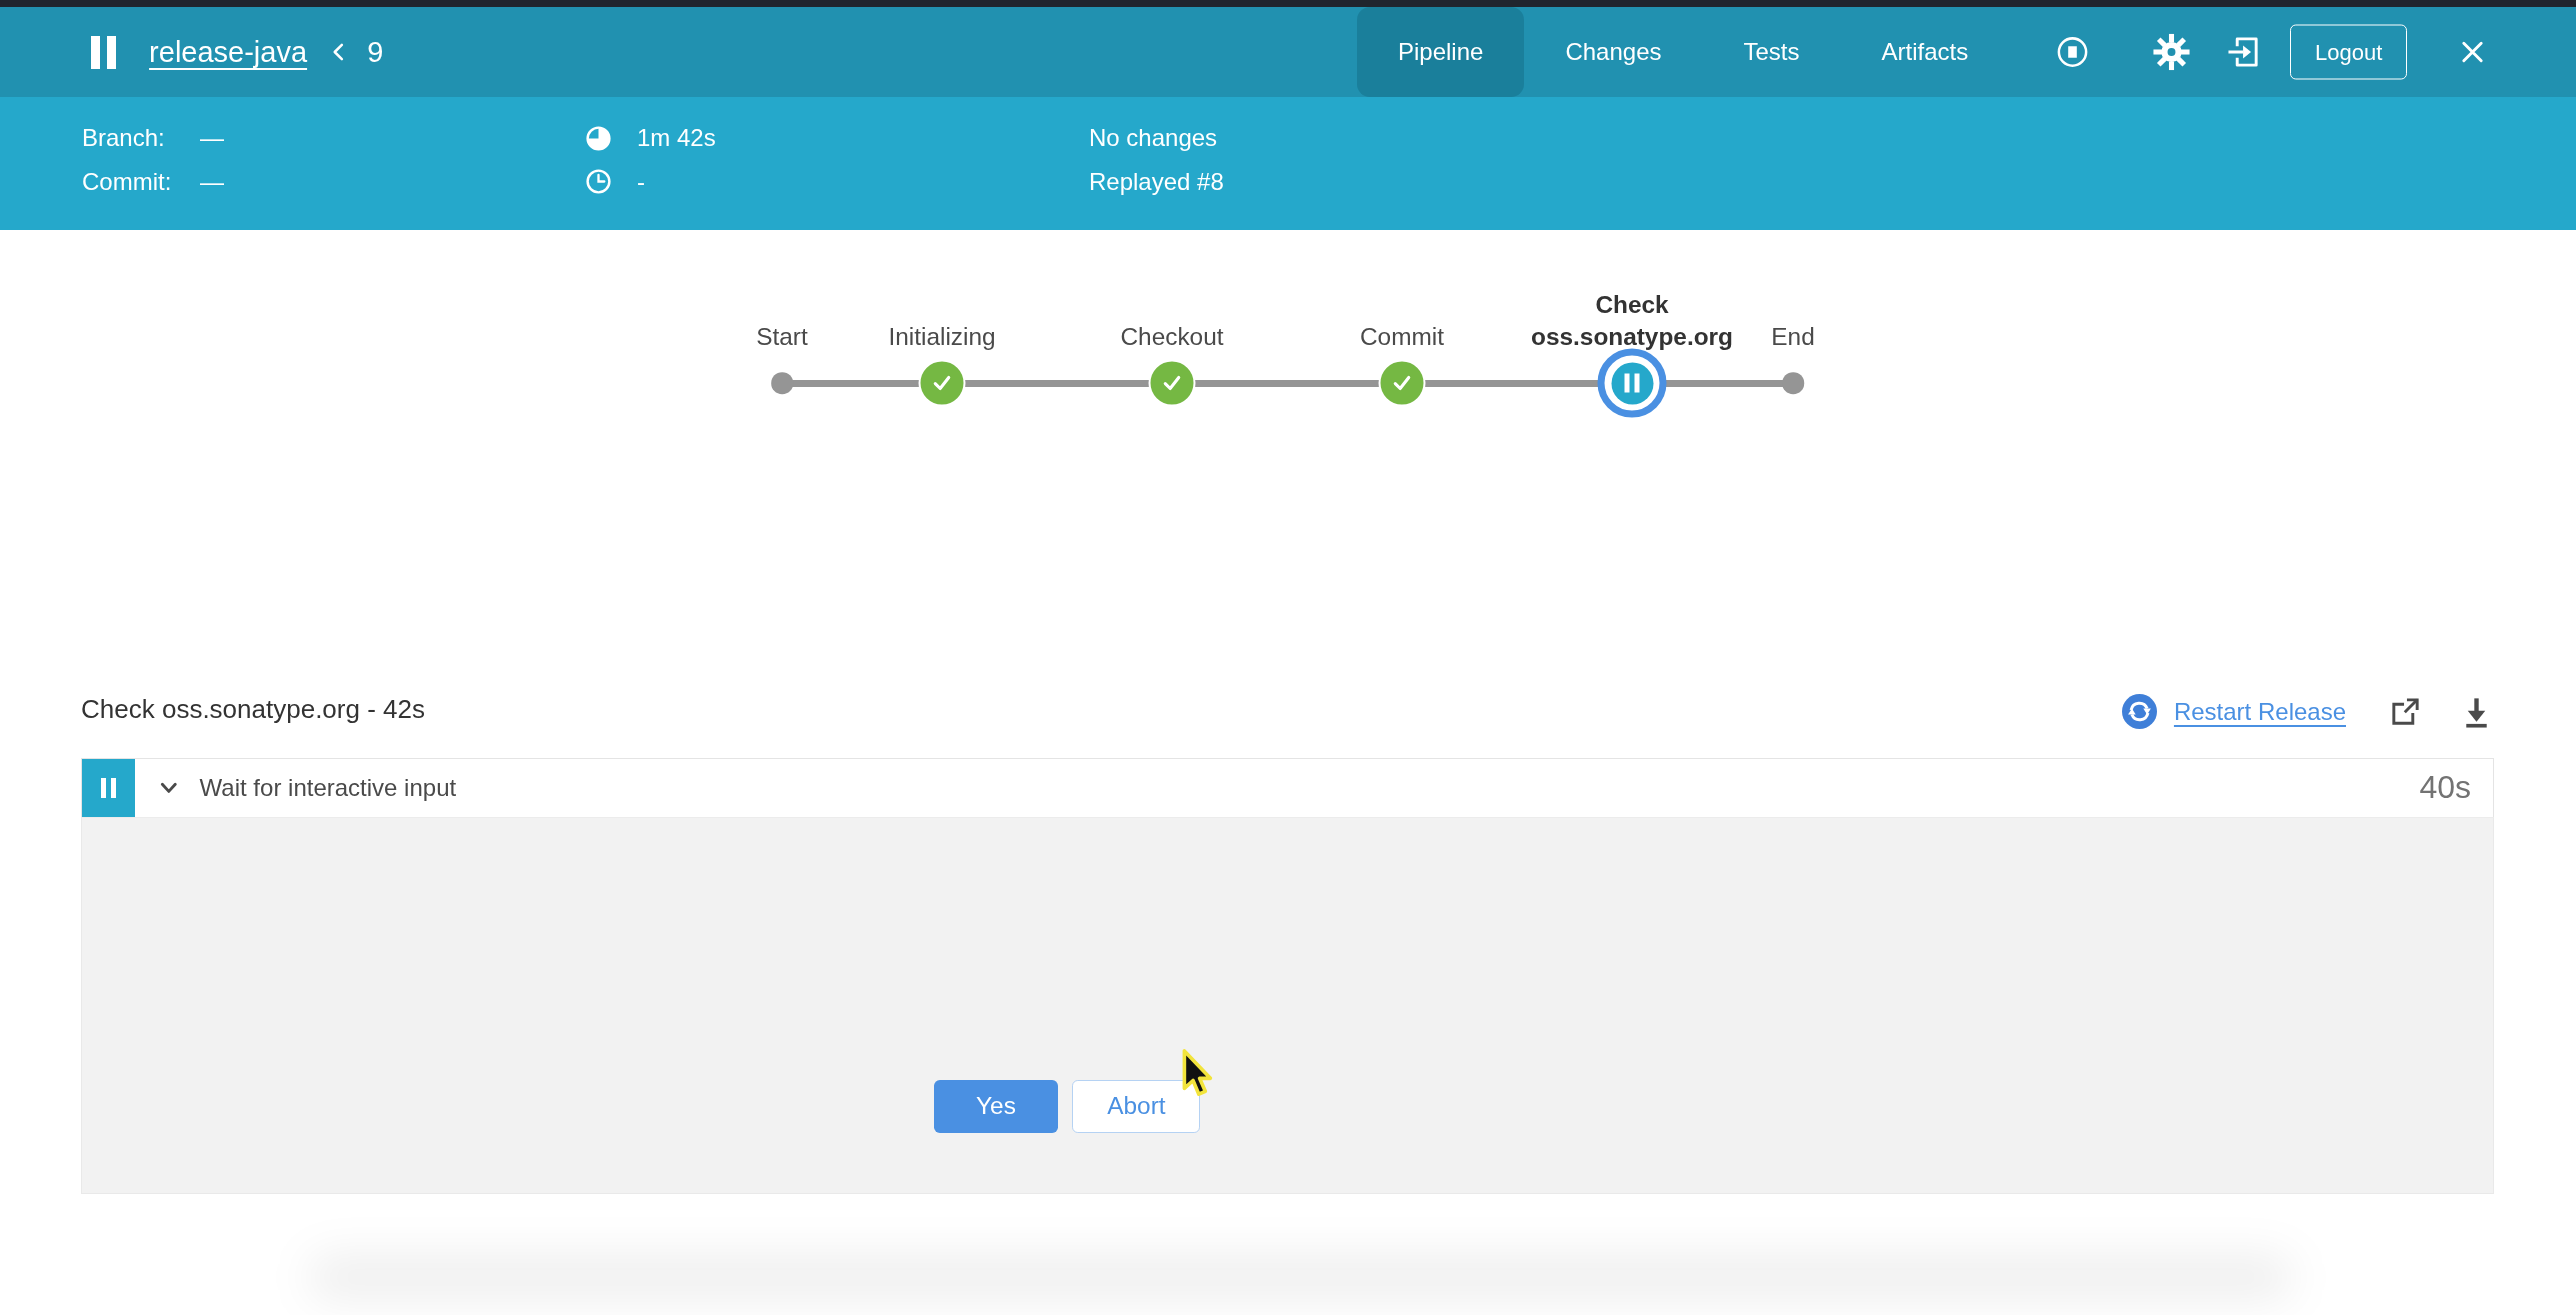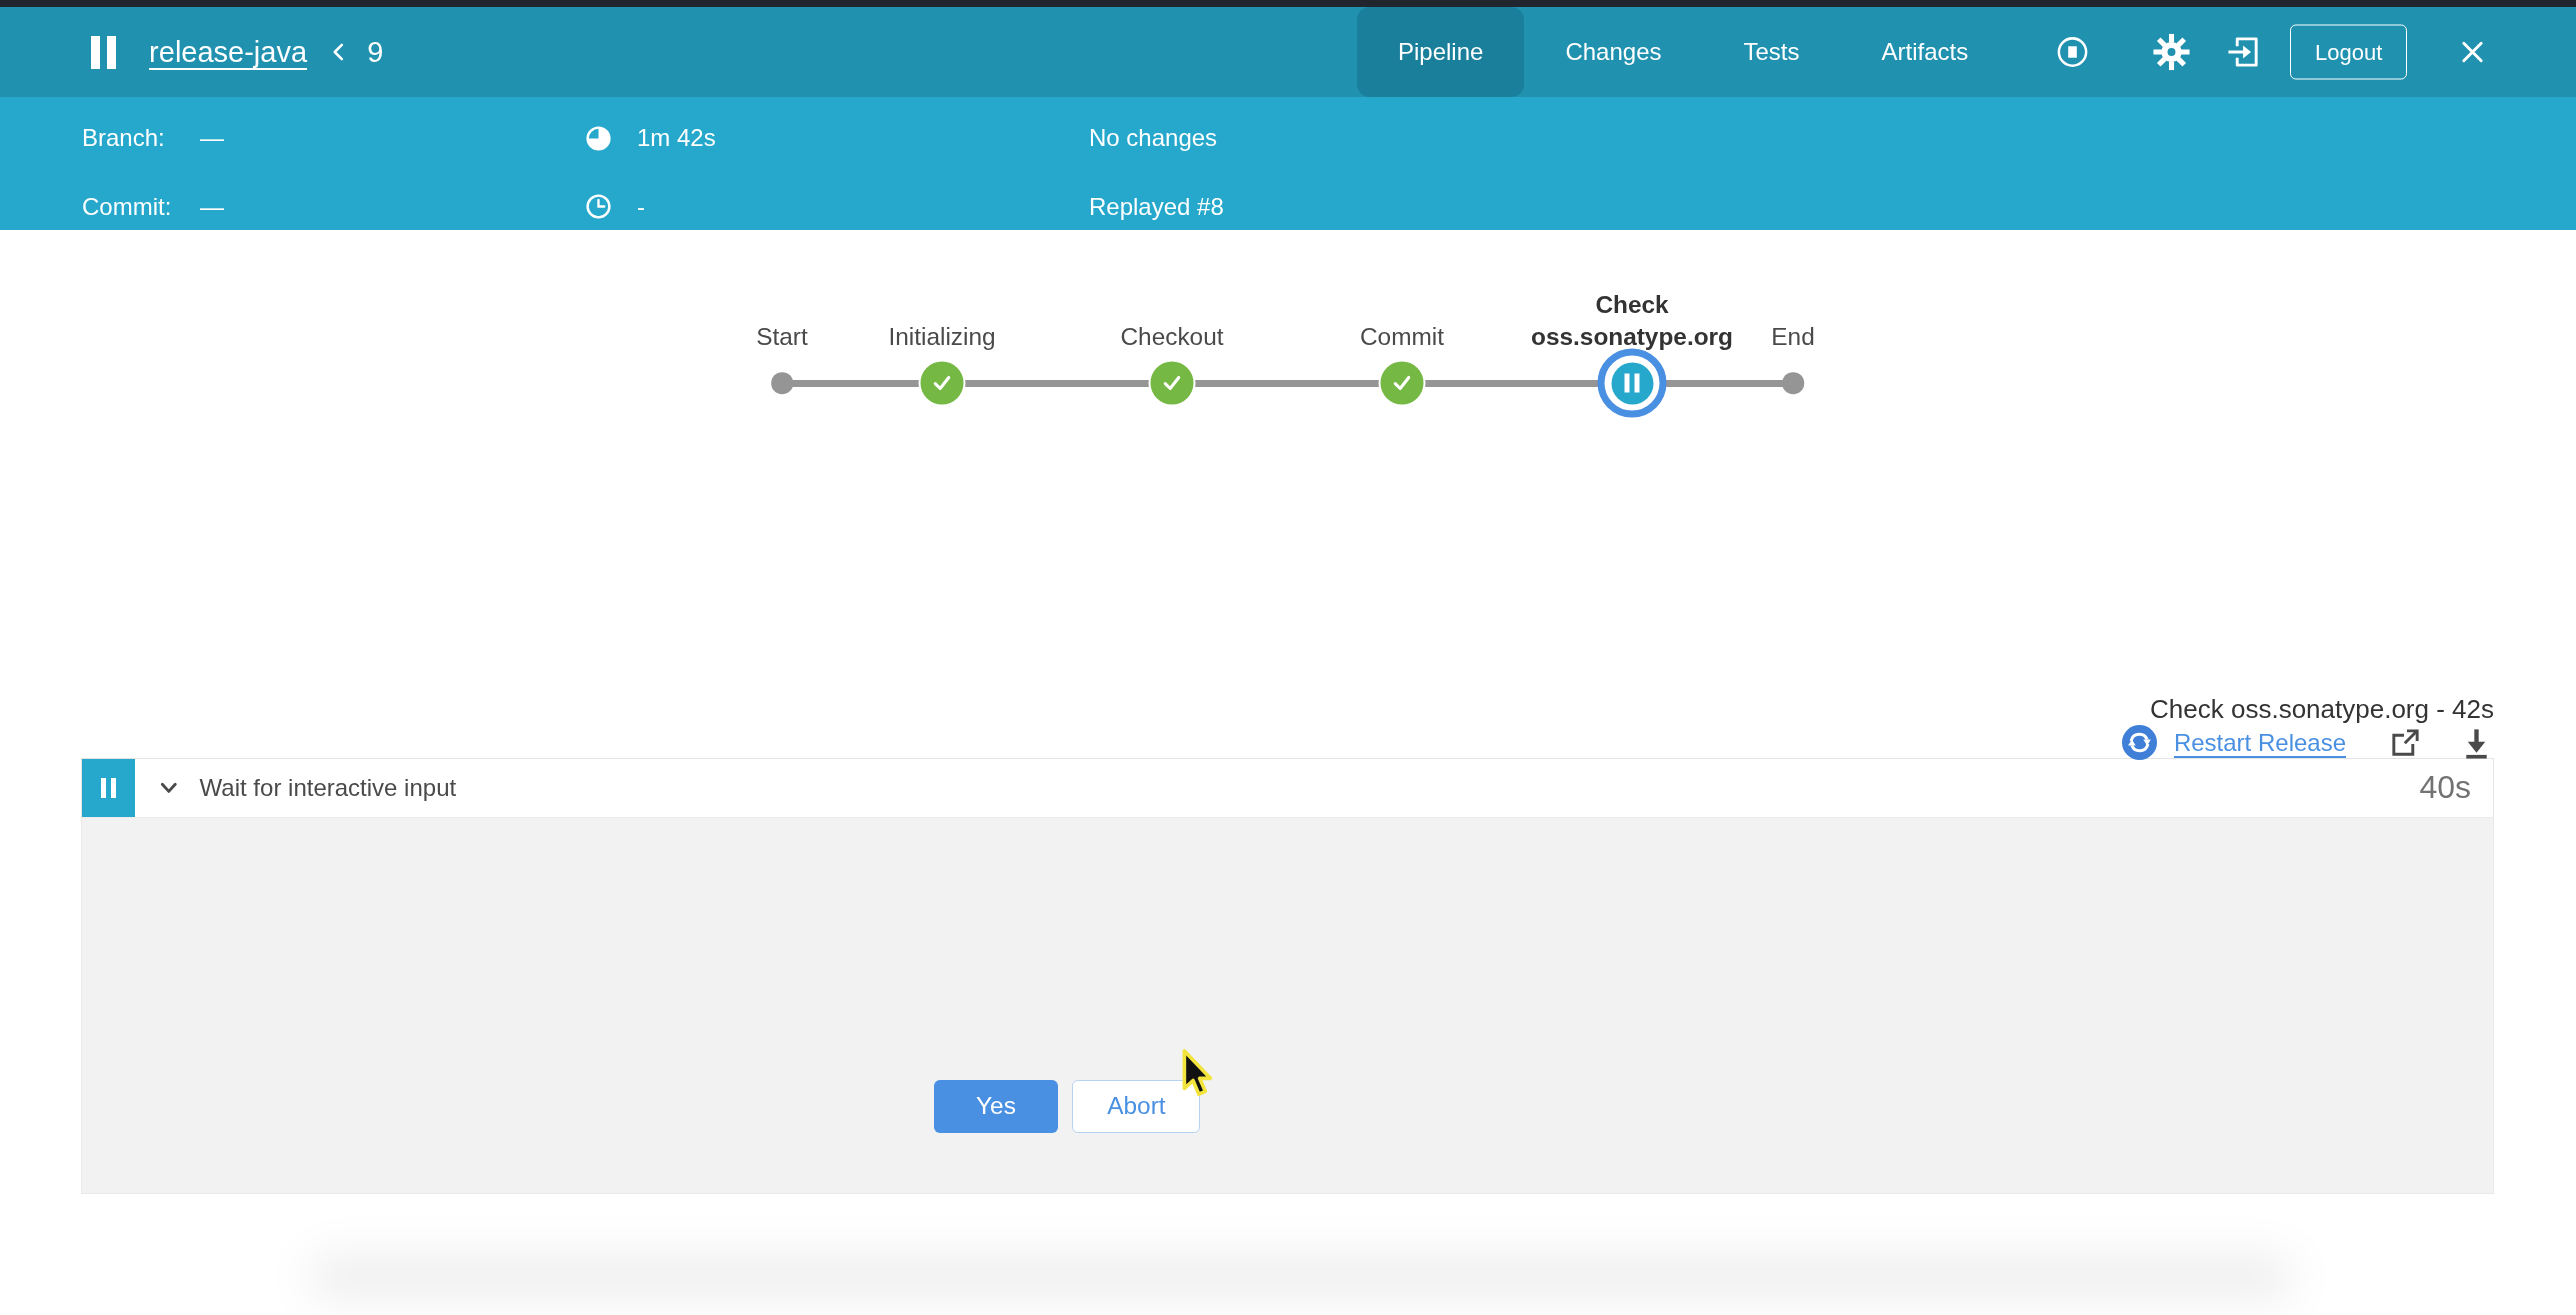--- a/index.html
+++ b/index.html
@@ -31,21 +31,21 @@
   .icon-exit   { left:2227px; }
   .logout-btn  { position:absolute; left:2290px; top:50%; transform:translateY(-50%);
                  height:55px; padding:0 24px; border:1.4px solid #fff; border-radius:5.8px;
                  font-size:22px; color:#fff; background:transparent; cursor:pointer;
                  font-family:inherit; }
   .icon-close  { left:2458px; }
 
   
   .info-bar { position:relative; height:133px; background:#25a8cb; color:#fff; font-size:24px; }
   .info-cell { position:absolute; height:33px; display:flex; align-items:center; white-space:nowrap; }
-  .r1 { top:24.4px; } .r2 { top:93px; }
+  .r1 { top:24.4px; } .r2 { top:68px; }
   .c-label { left:82px; } .c-value { left:200px; }
   .c-icon  { left:584px; } .c-time  { left:637px; }
   .c-note  { left:1089px; }
 
   
   .graph { position:relative; height:431px; background:#fff; }
   .graph-line { position:absolute; left:782px; top:150px; width:1011px; height:7.2px; background:#959595; }
   .stage-label { position:absolute; bottom:308px; width:230px; text-align:center;
                  font-size:24.4px; line-height:32px; color:#4a4a4a; }
   .stage-label.selected { font-weight:700; color:#333; }
@@ -54,21 +54,21 @@
   .node-success { width:47px; height:47px; border-radius:50%; background:#75b843;
                   border:2.9px solid #fff; display:flex; align-items:center; justify-content:center; }
   .node-paused { width:69px; height:69px; border-radius:50%; background:#fff;
                  border:7.2px solid #4a90e2; display:flex; align-items:center; justify-content:center; }
   .node-paused-inner { width:42px; height:42px; border-radius:50%; background:#25a8cb;
                        display:flex; gap:5.8px; align-items:center; justify-content:center; }
   .node-paused-inner .pbar { width:5px; height:18.7px; background:#fff; }
 
   
   .detail-header { margin:33px 82px 0 81px; height:52px; display:flex;
-                   align-items:flex-end; justify-content:space-between;flex-direction:column; }
+                   align-items:flex-start; justify-content:space-between; }
   .detail-title { font-size:26px; color:#333; }
   .detail-actions { display:flex; align-items:center; }
   .restart-link { display:flex; align-items:center; cursor:pointer; }
   .restart-label { margin-left:17px; font-size:24px; color:#4a90e2; text-decoration:underline; text-underline-offset:5px; }
   .act-icon { display:flex; align-items:center; cursor:pointer; }
   .ext { margin-left:42px; } .dl { margin-left:36px; }
 
   
   .log-card { margin:11.5px 82px 0 81px; }
   .step-row { height:59px; background:#fff; border:0.7px solid #e4e4e4; border-bottom:none;

